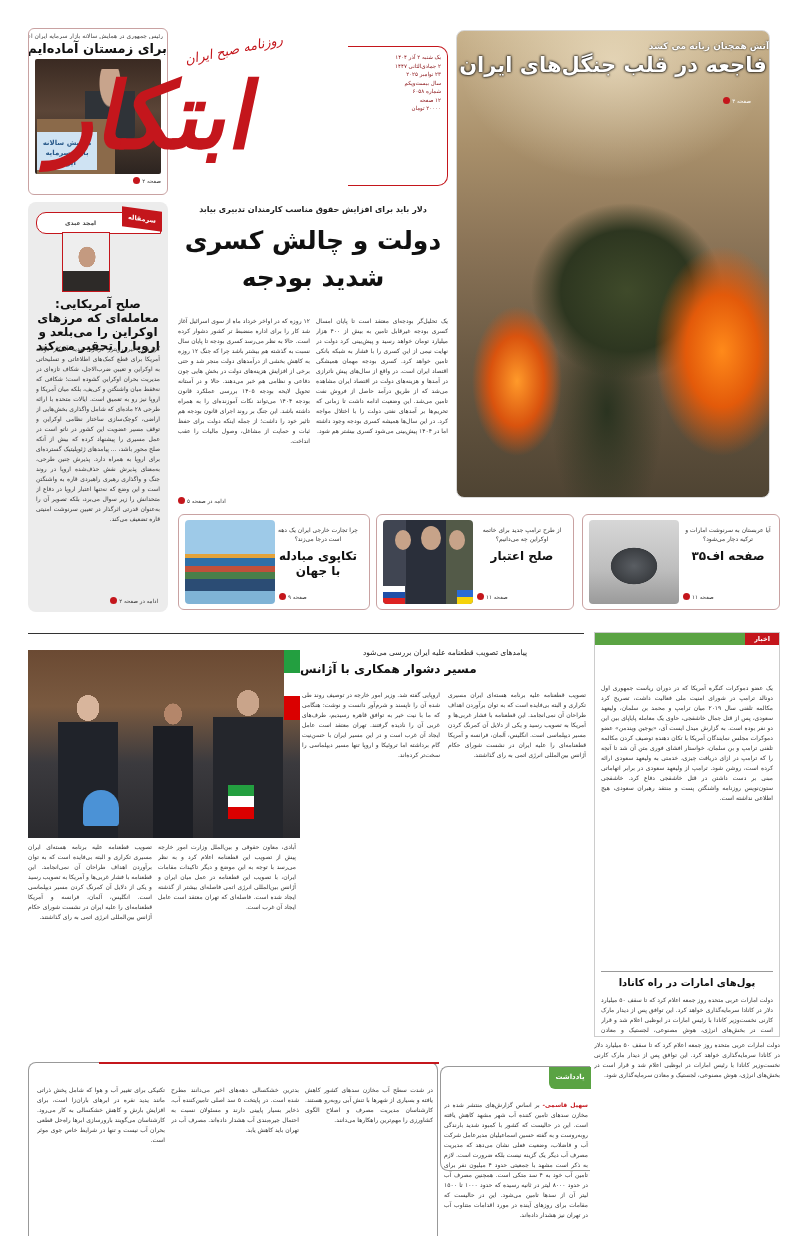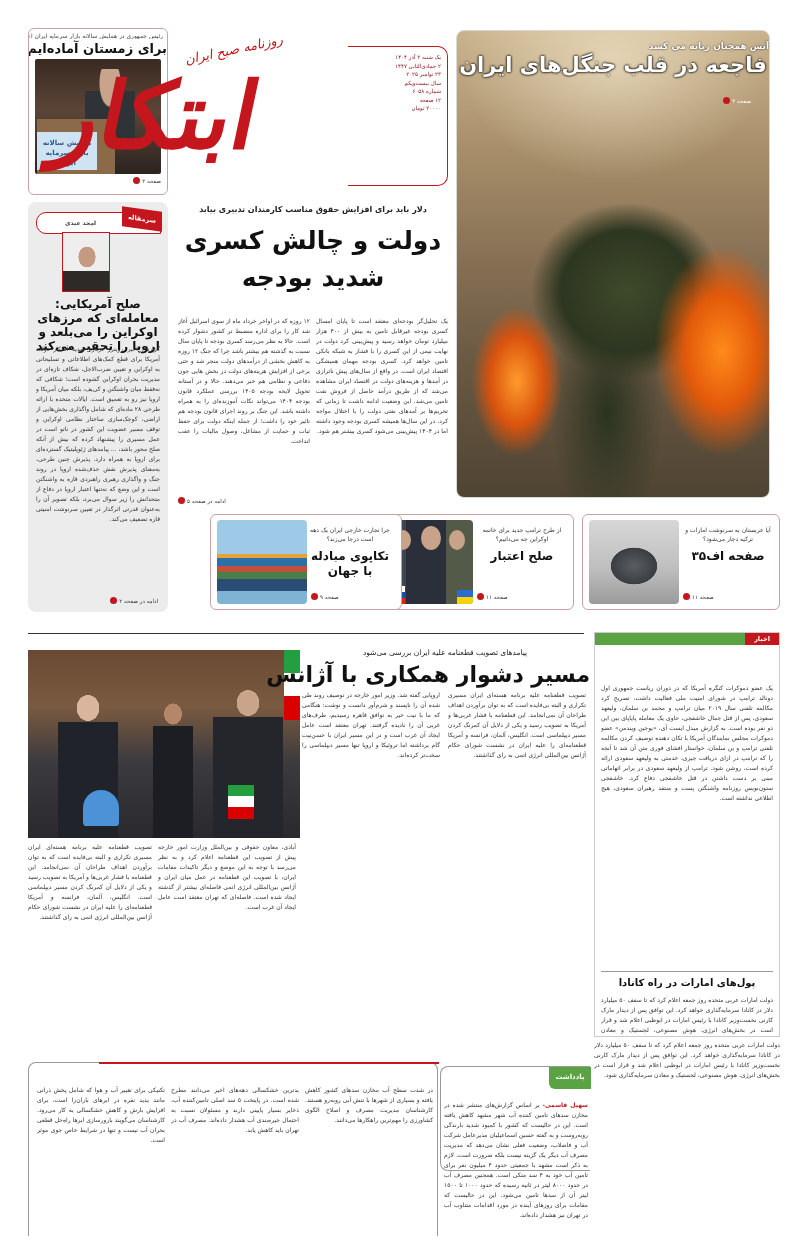--- a/index.html
+++ b/index.html
@@ -94,21 +94,21 @@
   
   .iaea-photo { left: 28px; top: 650px; width: 272px; height: 188px; overflow: hidden;
     background: linear-gradient(180deg, #6b4a33 0%, #7a5a40 30%, #3b3a3e 60%, #2a2a2e 100%); }
   .iaea-photo .p1 { position: absolute; left: 30px; top: 40px; width: 60px; height: 150px; background: radial-gradient(ellipse 14px 16px at 30px 18px, #d8b59c 80%, transparent 82%), linear-gradient(180deg, transparent 0 32px, #20232a 32px); }
   .iaea-photo .p2 { position: absolute; left: 125px; top: 50px; width: 40px; height: 140px; background: radial-gradient(ellipse 11px 13px at 20px 14px, #b4866a 80%, transparent 82%), linear-gradient(180deg, transparent 0 26px, #1c1e24 26px); }
   .iaea-photo .p3 { position: absolute; left: 185px; top: 35px; width: 70px; height: 155px; background: radial-gradient(ellipse 14px 16px at 35px 18px, #c9a48a 80%, transparent 82%), linear-gradient(180deg, transparent 0 32px, #24262c 32px); }
   .iaea-photo .flag-un { position: absolute; left: 55px; top: 140px; width: 36px; height: 36px; background: #4b92d6; border-radius: 50% 50% 10% 10%; }
   .iaea-photo .flag-ir { position: absolute; left: 200px; top: 135px; width: 26px; height: 34px; background: linear-gradient(180deg,#239f40 0 33%,#fff 33% 66%,#da0000 66%); }
   .iaea-photo .flag-ir2 { position: absolute; right: 0; top: 0; width: 16px; height: 70px; background: linear-gradient(180deg,#239f40 0 33%,#fff 33% 66%,#da0000 66%); }
   .iaea-kicker { left: 300px; top: 648px; width: 290px; text-align: center; font-size: 7.5px; color: #222; white-space: nowrap; }
-  .iaea-title { left: 300px; top: 662px; width: 290px; text-align: left; font-size: 22px; font-weight: bold; color: #111; white-space: nowrap; }
+  .iaea-title { left: 300px; top: 662px; width: 290px; text-align: left; font-size: 12px; font-weight: bold; color: #111; white-space: nowrap; }
   .iaea-col { top: 690px; width: 138px; height: 355px; }
 
   
   .water-box { left: 28px; top: 1062px; width: 410px; height: 174px; border: 1px solid #999; border-radius: 8px 8px 0 0; border-bottom: none; }
   .water-redline { position: absolute; top: -1px; left: 70px; width: 340px; height: 2px; background: #c4161c; }
   .water-title { position: absolute; top: 4px; width: 100%; text-align: center; font-size: 11px; font-weight: bold; color: #111; }
   .water-col { position: absolute; top: 22px; width: 128px; height: 145px; }
 
   .note-box { left: 440px; top: 1066px; width: 150px; height: 105px; border: 1px solid #999; border-radius: 8px 0 0 8px; border-right: none; }
   .note-label { position: absolute; right: -1px; top: 0; background: #5aa343; color: #fff; font-size: 7px; font-weight: bold; padding: 6px 4px 8px; width: 42px; text-align: center; border-radius: 0 0 0 6px; }
@@ -203,21 +203,21 @@
     <div class="flag-r"></div>
     <div class="flag-u"></div>
   </div>
   <div class="kick">از طرح ترامپ جدید برای خاتمه اوکراین چه می‌دانیم؟</div>
   <div class="ttl">صلح اعتبار</div>
   <div class="ref page-ref">
     <span>صفحه ۱۱</span>
     <span class="page-dot"></span>
   </div>
 </div>
-<div class="abs teaser" style="left:178px;width:192px;margin-left:32px;">
+<div class="abs teaser" style="left:178px;width:192px;">
   <div class="pic pic-ship"></div>
   <div class="kick">چرا تجارت خارجی ایران یک دهه است درجا می‌زند؟</div>
   <div class="ttl">تکاپوی مبادله با جهان</div>
   <div class="ref page-ref">
     <span>صفحه ۹</span>
     <span class="page-dot"></span>
   </div>
 </div>
 
 <div class="abs hr-main"></div>

